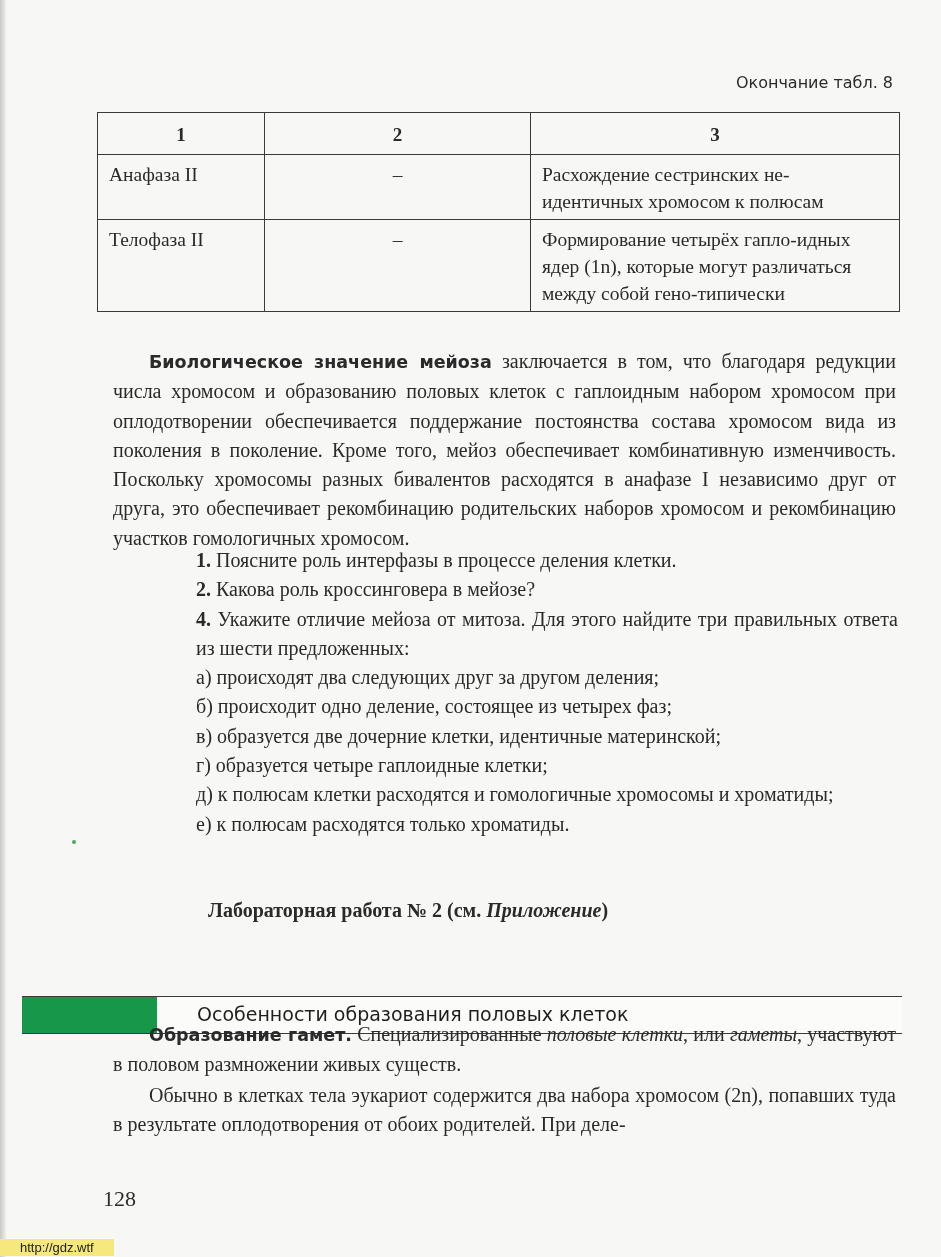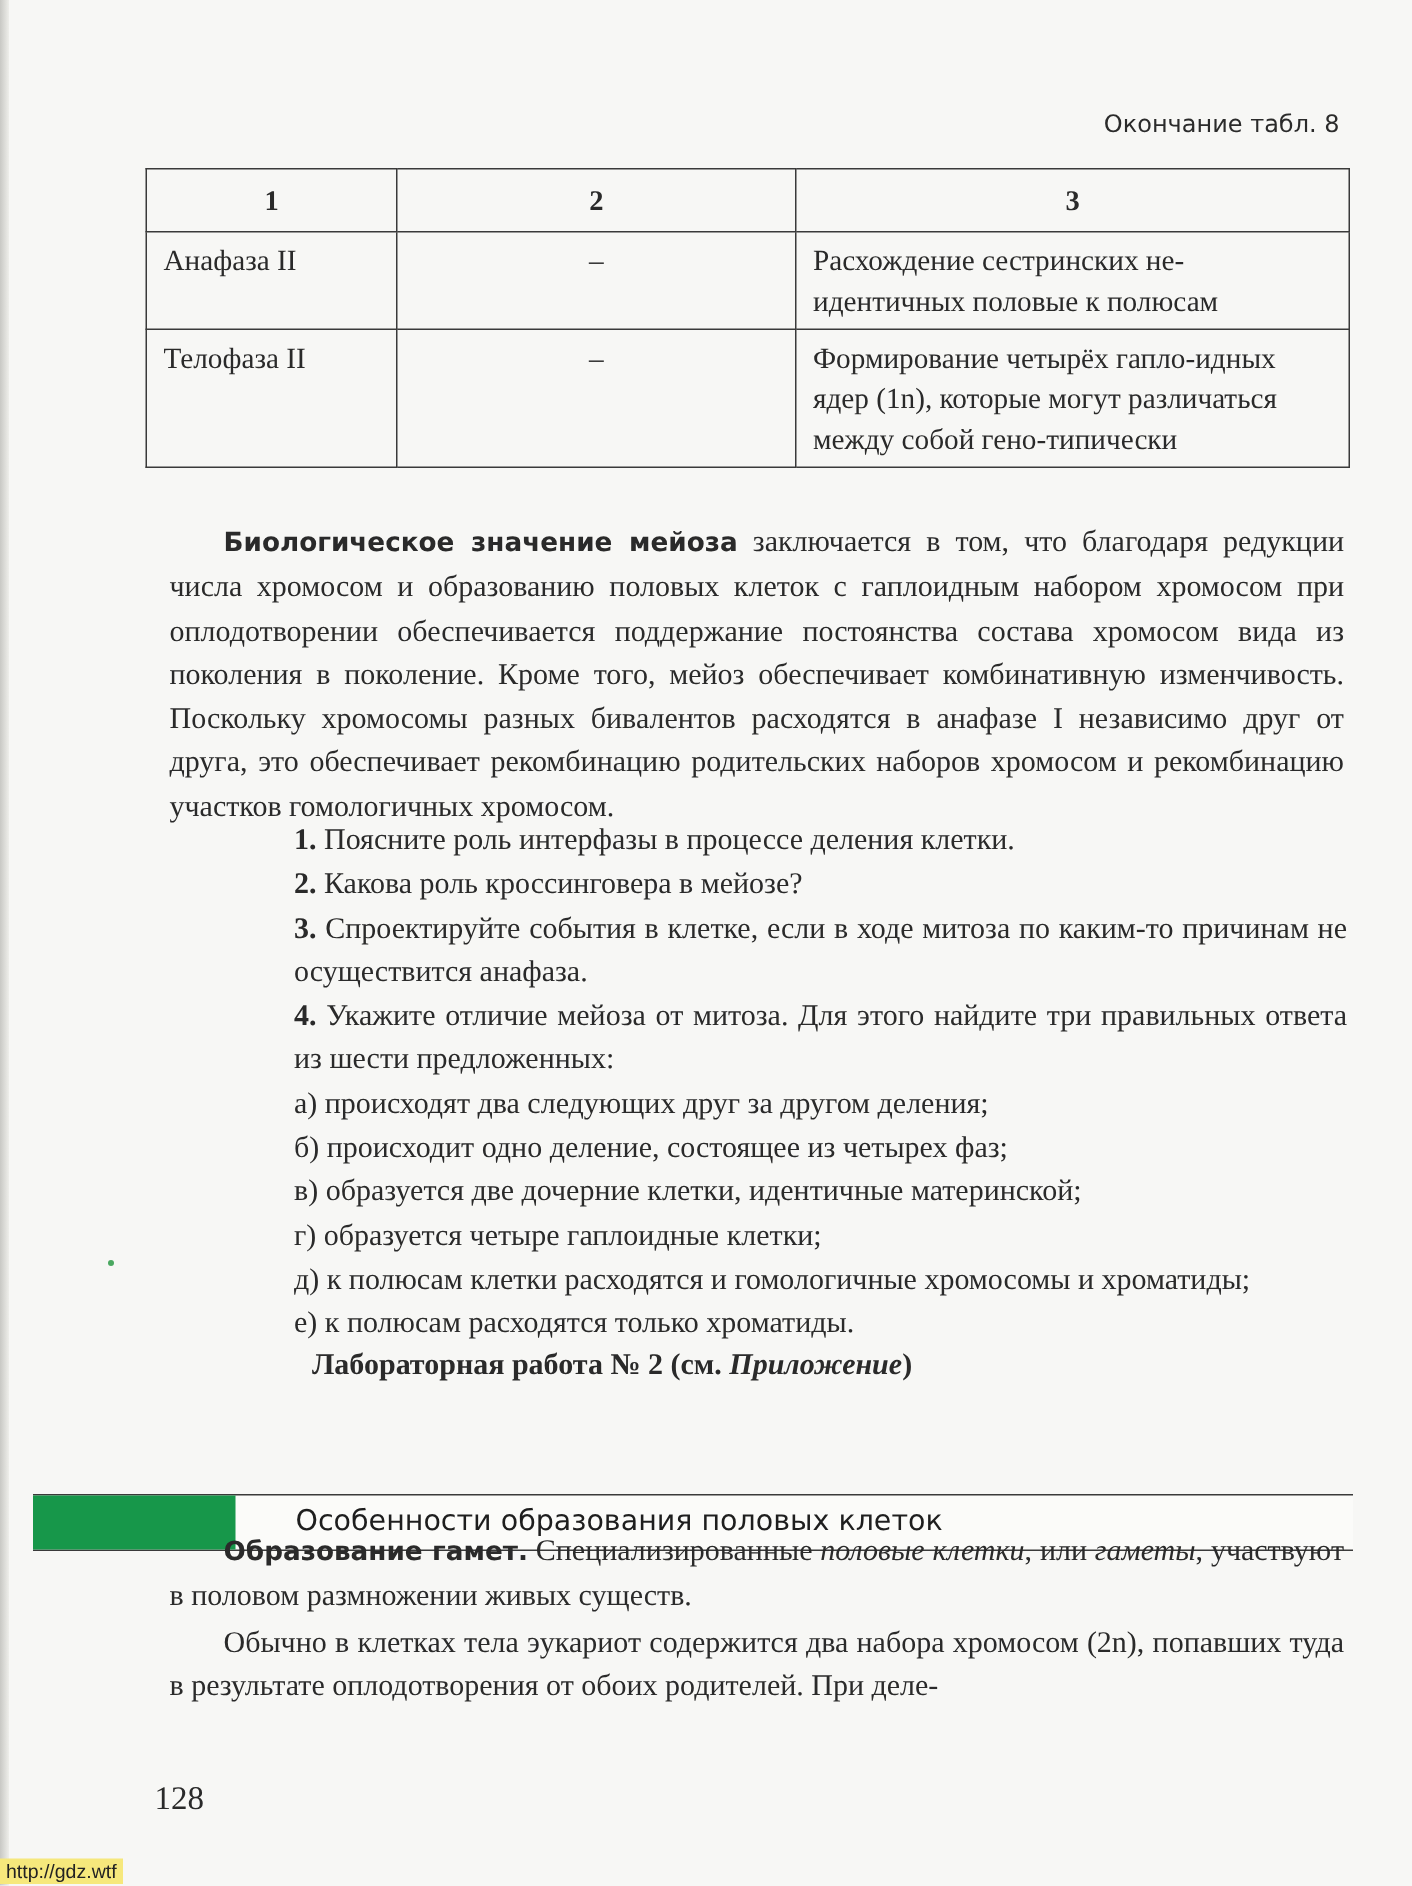--- a/index.html
+++ b/index.html
@@ -46,21 +46,21 @@
     position: absolute; left: 22px; top: 956px; width: 880px; height: 36px;
     border-top: 1.5px solid #3a3a3a; border-bottom: 1.5px solid #3a3a3a; background: #fbfbf9; margin-top: 40px;
   }
   .section-bar .green { position: absolute; left: 0; top: 0; width: 135px; height: 36px; background: #17974a; }
   .section-bar .title {
     position: absolute; left: 175px; top: 6px;
     font-family: "DejaVu Sans", sans-serif; font-size: 19px; color: #1e1e1e;
   }
   .page-number { position: absolute; left: 103px; top: 1186px; font-size: 22px; }
   .watermark {
-    position: absolute; left: 0; top: 1239px; padding: 1px 4px;
+    position: absolute; left: 0; top: 1239px; padding: 1px 20px;
     background: #f6e87c; font-family: "Liberation Sans", sans-serif; font-size: 13px; color: #222;
   }
   .dot { position: absolute; left: 72px; top: 840px; width: 4px; height: 4px; border-radius: 50%; background: #4aa860; }
 </style>
 </head>
 <body>
 
 <div class="page-edge"></div>
 
 <div class="table-caption">Окончание табл. 8</div>
@@ -73,38 +73,37 @@
     </colgroup>
   <tbody>
       <tr>
     <th>1</th>
     <th>2</th>
     <th>3</th>
   </tr>
   <tr>
     <td>Анафаза II</td>
     <td class="c2">–</td>
-    <td>Расхождение сестринских не-идентичных половые к полюсам</td>
+    <td>Расхождение сестринских не-идентичных хромосом к полюсам</td>
   </tr>
   <tr>
     <td>Телофаза II</td>
     <td class="c2">–</td>
     <td>Формирование четырёх гапло-идных ядер (1n),  которые могут различаться между собой гено-типически</td>
   </tr>
 </tbody>
   </table>
 
 <div class="para" style="top:346px;">
   <p class="indent"><span class="sans-bold">Биологическое значение мейоза</span><span> заключается в том, что благодаря редукции числа хромосом и образованию половых клеток с гаплоидным набором хромосом при оплодотворении обеспечивается поддержание постоянства состава хромосом вида из поколения в поколение. Кроме того, мейоз обеспечивает комбинативную изменчивость. Поскольку хромосомы разных бивалентов расходятся в анафазе I независимо друг от друга, это обеспечивает рекомбинацию родительских наборов хромосом и рекомбинацию участков гомологичных хромосом.</span></p>
 </div>
 
 <div class="questions">
   <p><b>1.</b><span> Поясните роль интерфазы в процессе деления клетки.</span></p>
   <p><b>2.</b><span> Какова роль кроссинговера в мейозе?</span></p>
-  <p><b>3.</b><span> Спроектируйте события в клетке, если в ходе митоза по каким-то причинам не осуществится анафаза.</span></p>
   <p><b>4.</b><span> Укажите отличие мейоза от митоза. Для этого найдите три правильных ответа из шести предложенных:</span></p>
   <p>а) происходят два следующих друг за другом деления;</p>
   <p>б) происходит одно деление, состоящее из четырех фаз;</p>
   <p>в) образуется две  дочерние клетки, идентичные материнской;</p>
   <p>г) образуется четыре гаплоидные клетки;</p>
   <p>д) к полюсам клетки расходятся  и гомологичные хромосомы и хроматиды;</p>
   <p>е) к полюсам расходятся только хроматиды.</p>
 </div>
 
 <div class="dot"></div>

